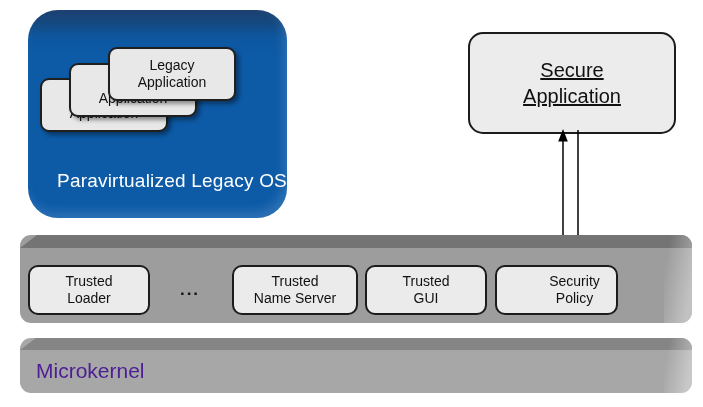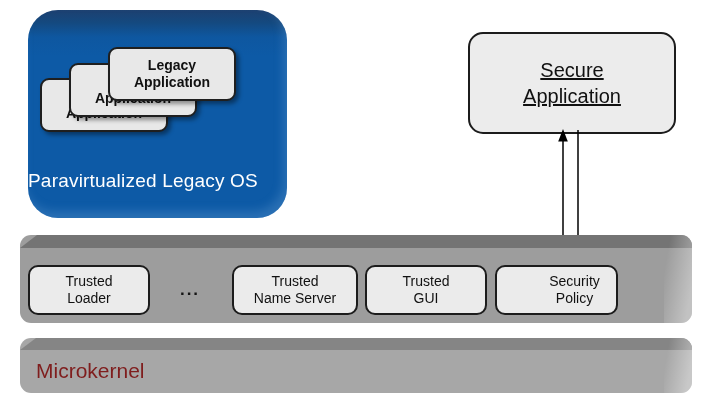--- a/index.html
+++ b/index.html
@@ -19,41 +19,40 @@
     left: 28px; top: 10px;
     width: 259px; height: 208px;
     border-radius: 30px;
     background: linear-gradient(180deg,
       #1d4070 0%, #14497f 6%, #0e57a0 13%, #0d5aa6 22%, #0d5aa6 100%);
     box-shadow: inset -4px -7px 10px rgba(120, 170, 220, 0.28);
   }
   .os-label {
     position: absolute;
     left: 0; right: 0; bottom: 26px;
-    text-align: left;
+    text-align: right;
     color: #ffffff;
     font-size: 19px;
     letter-spacing: 0.2px;
     white-space: pre-line;
   }
 
   
   .app-card {
     position: absolute;
     width: 124px; height: 50px;
     background: #e8e8e8;
     border: 2px solid #1f1f1f;
     border-radius: 9px;
     box-shadow: 3px 3px 4px rgba(0, 0, 0, 0.40);
     display: flex; align-items: center; justify-content: center;
     text-align: center;
     font-size: 14px;
     line-height: 1.25;
     white-space: pre-line;
-    font-weight: bold;
   }
   .card-back   { left: 12px; top: 68px; z-index: 1; }
   .card-middle { left: 41px; top: 53px; z-index: 2; }
   .card-front  { left: 80px; top: 37px; z-index: 3; }
 
   
   .secure-app {
     position: absolute;
     left: 468px; top: 32px;
     width: 204px; height: 98px;
@@ -113,21 +112,21 @@
     display: flex; align-items: center;
   }
   .microkernel-bar .top-face {
     height: 12px;
     background: #858585;
     clip-path: polygon(16px 0, 100% 0, 100% 100%, 0 100%);
   }
   .microkernel-label {
     font-size: 21px;
     padding: 10px 0 0 16px;
-    color: #7f1d1d;
+    color: #4c1d95;
   }
 
   
   .svc {
     position: absolute;
     top: 30px; height: 50px;
     background: #ebebeb;
     border: 2px solid #1c1c1c;
     border-radius: 10px;
     box-sizing: border-box;

